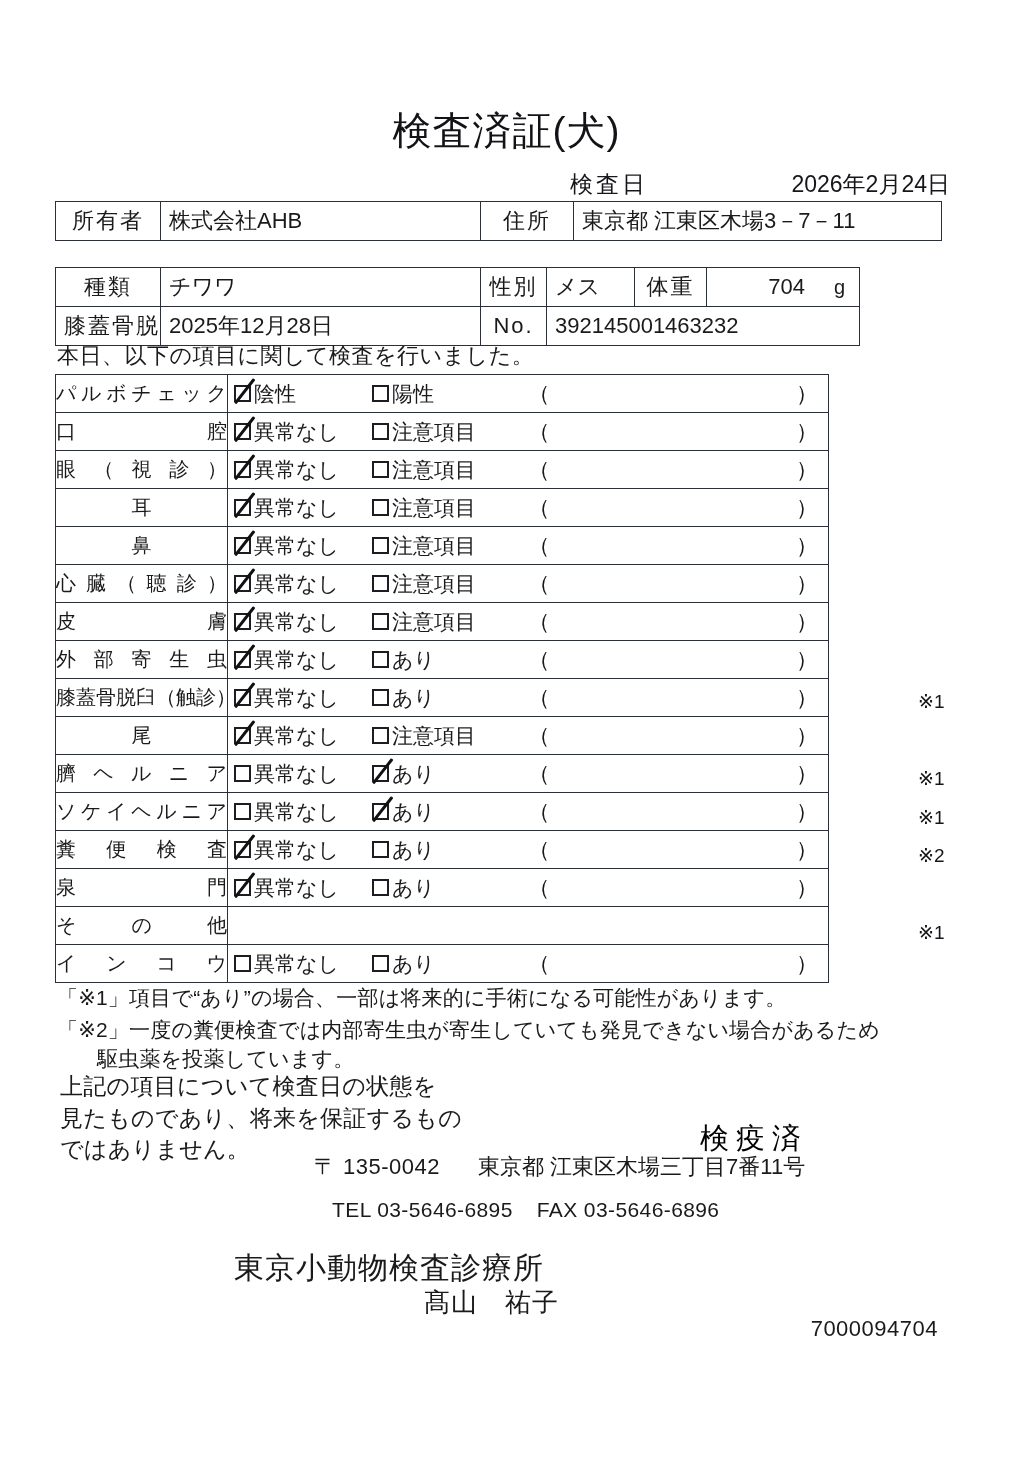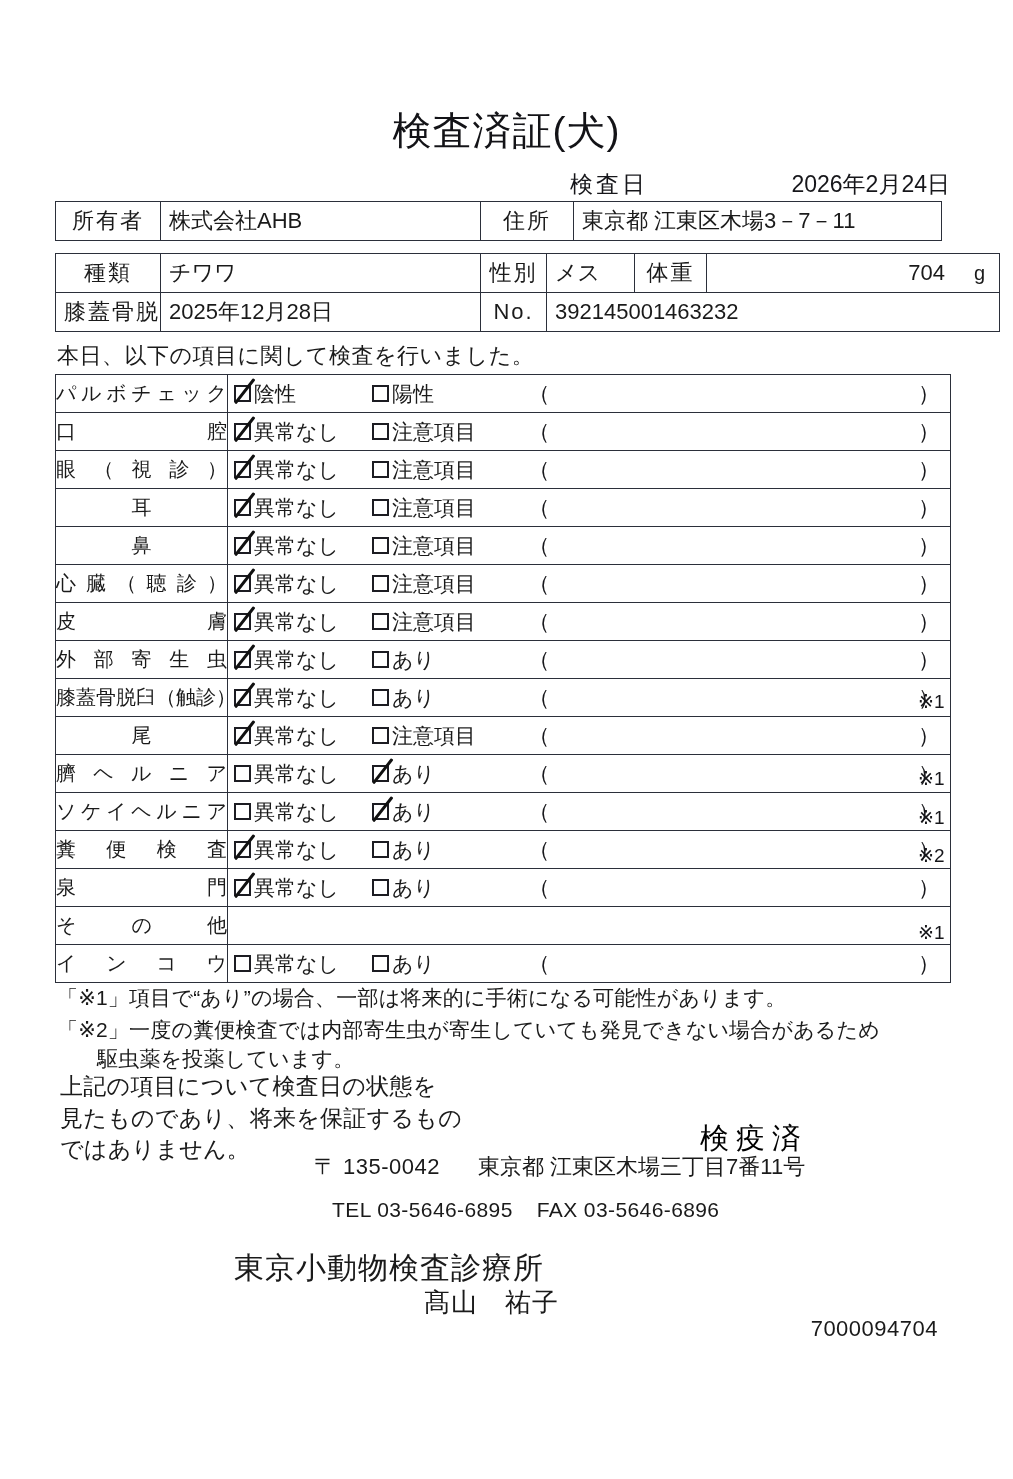--- a/index.html
+++ b/index.html
@@ -72,21 +72,21 @@
     overflow: hidden;
   }
   .cell-label {
     text-align: center;
     letter-spacing: 2px;
   }
   .cell-value {
     text-align: left;
   }
   #owner-table { left: 55px; top: 185px; width: 887px; }
-  #pet-table   { left: 55px; top: 237px; width: 945px; }
+  #pet-table   { left: 55px; top: 251px; width: 805px; }
 
   .weight-wrap {
     display: block;
     text-align: right;
     padding-right: 6px;
   }
   .weight-unit {
     display: inline-block;
     width: 34px;
     text-align: right;
@@ -100,21 +100,21 @@
     top: 325px;
     font-size: 22px;
     letter-spacing: 0.5px;
   }
 
   
   #checklist {
     position: absolute;
     left: 55px;
     top: 358px;
-    width: 896px;
+    width: 774px;
     border-collapse: collapse;
     table-layout: fixed;
     font-size: 21px;
   }
   #checklist td {
     border: 1.5px solid #2b2f3a;
     height: 37px;
     padding: 0;
     vertical-align: middle;
   }

